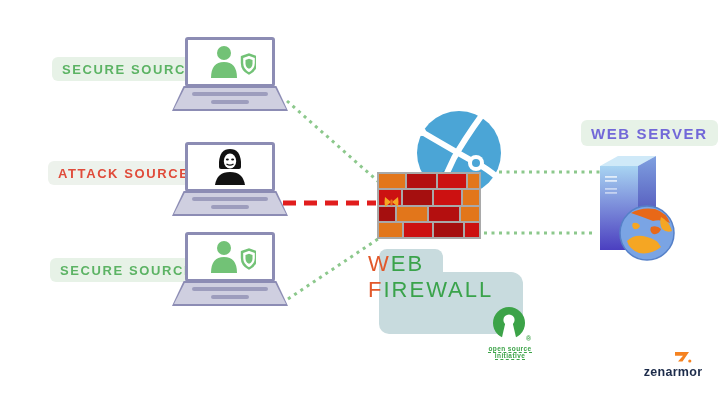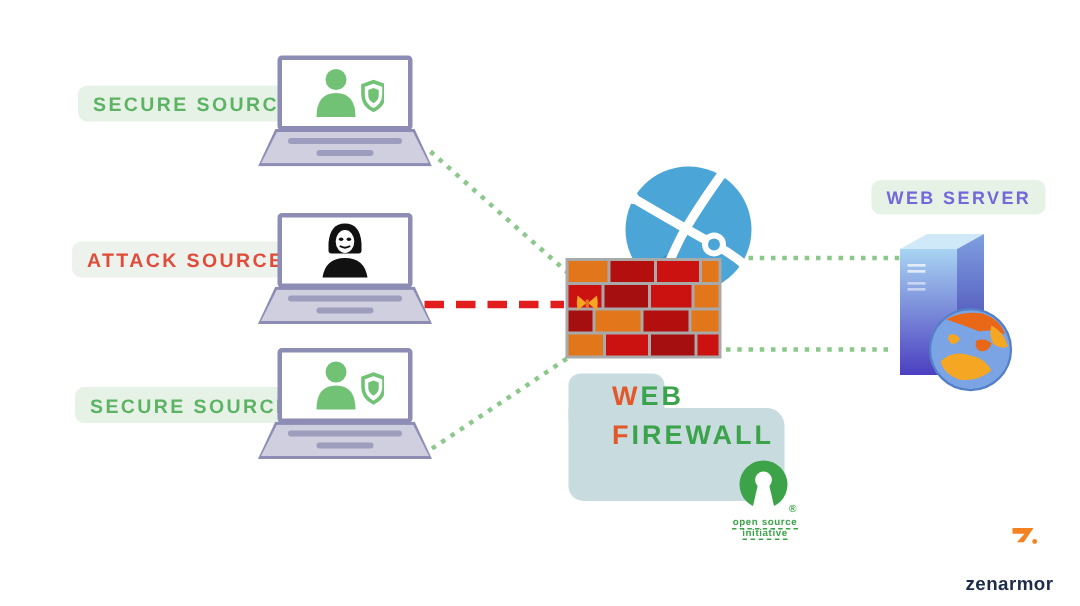--- a/index.html
+++ b/index.html
@@ -32,33 +32,33 @@
         background:#a9a9a9;padding:2px;box-sizing:border-box;
         display:flex;flex-direction:column;gap:2px;}
   .wall .row{display:flex;gap:2px;flex:1;}
   .wall .b{height:100%;}
   .c-or{background:#e2761b;} .c-rd{background:#cc1111;} .c-dr{background:#a50f0f;} .c-mr{background:#b40f0f;}
   
   .waf-bg-top{position:absolute;left:379px;top:249px;width:64px;height:32px;
         background:#c8dbde;border-radius:8px 8px 0 0;}
   .waf-bg-main{position:absolute;left:379px;top:272px;width:144px;height:62px;
         background:#c8dbde;border-radius:0 12px 12px 10px;}
-  .waf-text{position:absolute;left:408px;top:251px;font-weight:bold;font-size:18px;
+  .waf-text{position:absolute;left:368px;top:251px;font-weight:normal;font-size:22px;
         letter-spacing:2px;line-height:26px;white-space:nowrap;}
   .waf-text .ini{color:#e2582a;}
   .waf-text .rest{color:#3aa34b;}
   
   .osi{position:absolute;left:484px;top:305px;width:52px;text-align:center;}
   .osi-caption{font-size:6.5px;color:#3ca348;line-height:7px;font-weight:bold;
         letter-spacing:.4px;}
   .osi-caption span{border-bottom:1px dashed #3ca348;}
   
   .brand{position:absolute;left:640px;top:352px;width:66px;text-align:center;}
   .brand .brand-name{font-size:12.5px;font-weight:bold;color:#1c2b4a;
-        letter-spacing:.3px;margin-top:18px;}
+        letter-spacing:.3px;margin-top:1px;}
   .brand .brand-icon{display:block;margin:0 auto 0 34px;}
   svg{display:block;}
 </style>
 </head>
 <body>
 
 <svg class="abs" width="720" height="404" viewBox="0 0 720 404" style="left:0;top:0;">
   <path d="M287 101 L381 184" stroke="#8cc88c" stroke-width="3" stroke-dasharray="3 4.5" fill="none"></path>
   <path d="M288 299 L381 237" stroke="#8cc88c" stroke-width="3" stroke-dasharray="3 4.5" fill="none"></path>
   <path d="M484 172 L601 172" stroke="#8cc88c" stroke-width="3" stroke-dasharray="3 4.5" fill="none"></path>
@@ -191,21 +191,21 @@
   <svg width="42" height="40" viewBox="0 0 42 40" style="margin:0 auto;">
     <circle cx="20" cy="18" r="16" fill="#3ca348"></circle>
     <circle cx="20" cy="15" r="5.6" fill="#fff"></circle>
     <path d="M16.2 18.5 L12.5 34.5 L27.5 34.5 L23.8 18.5 Z" fill="#fff"></path>
     <text x="37" y="36" font-size="7" fill="#3ca348" font-weight="bold">®</text>
   </svg>
   <div class="osi-caption"><span>open source</span></div>
   <div class="osi-caption"><span>initiative</span></div>
 </div>
 
-<div class="pill green-bg txt-purple" style="left:581px;top:120px;font-size:12px;">WEB SERVER</div>
+<div class="pill green-bg txt-purple" style="left:581px;top:120px;font-size:15px;">WEB SERVER</div>
 
 <div class="abs" style="left:592px;top:148px;">
   <svg width="72" height="108" viewBox="0 0 72 108">
     <defs>
       <linearGradient id="gFront" x1="0" y1="0" x2="0" y2="1">
         <stop offset="0" stop-color="#a8d4f2"></stop>
           <stop offset="1" stop-color="#4b3fc0"></stop>
       </linearGradient>
       <linearGradient id="gSide" x1="0" y1="0" x2="0" y2="1">
         <stop offset="0" stop-color="#7fa0e0"></stop>

